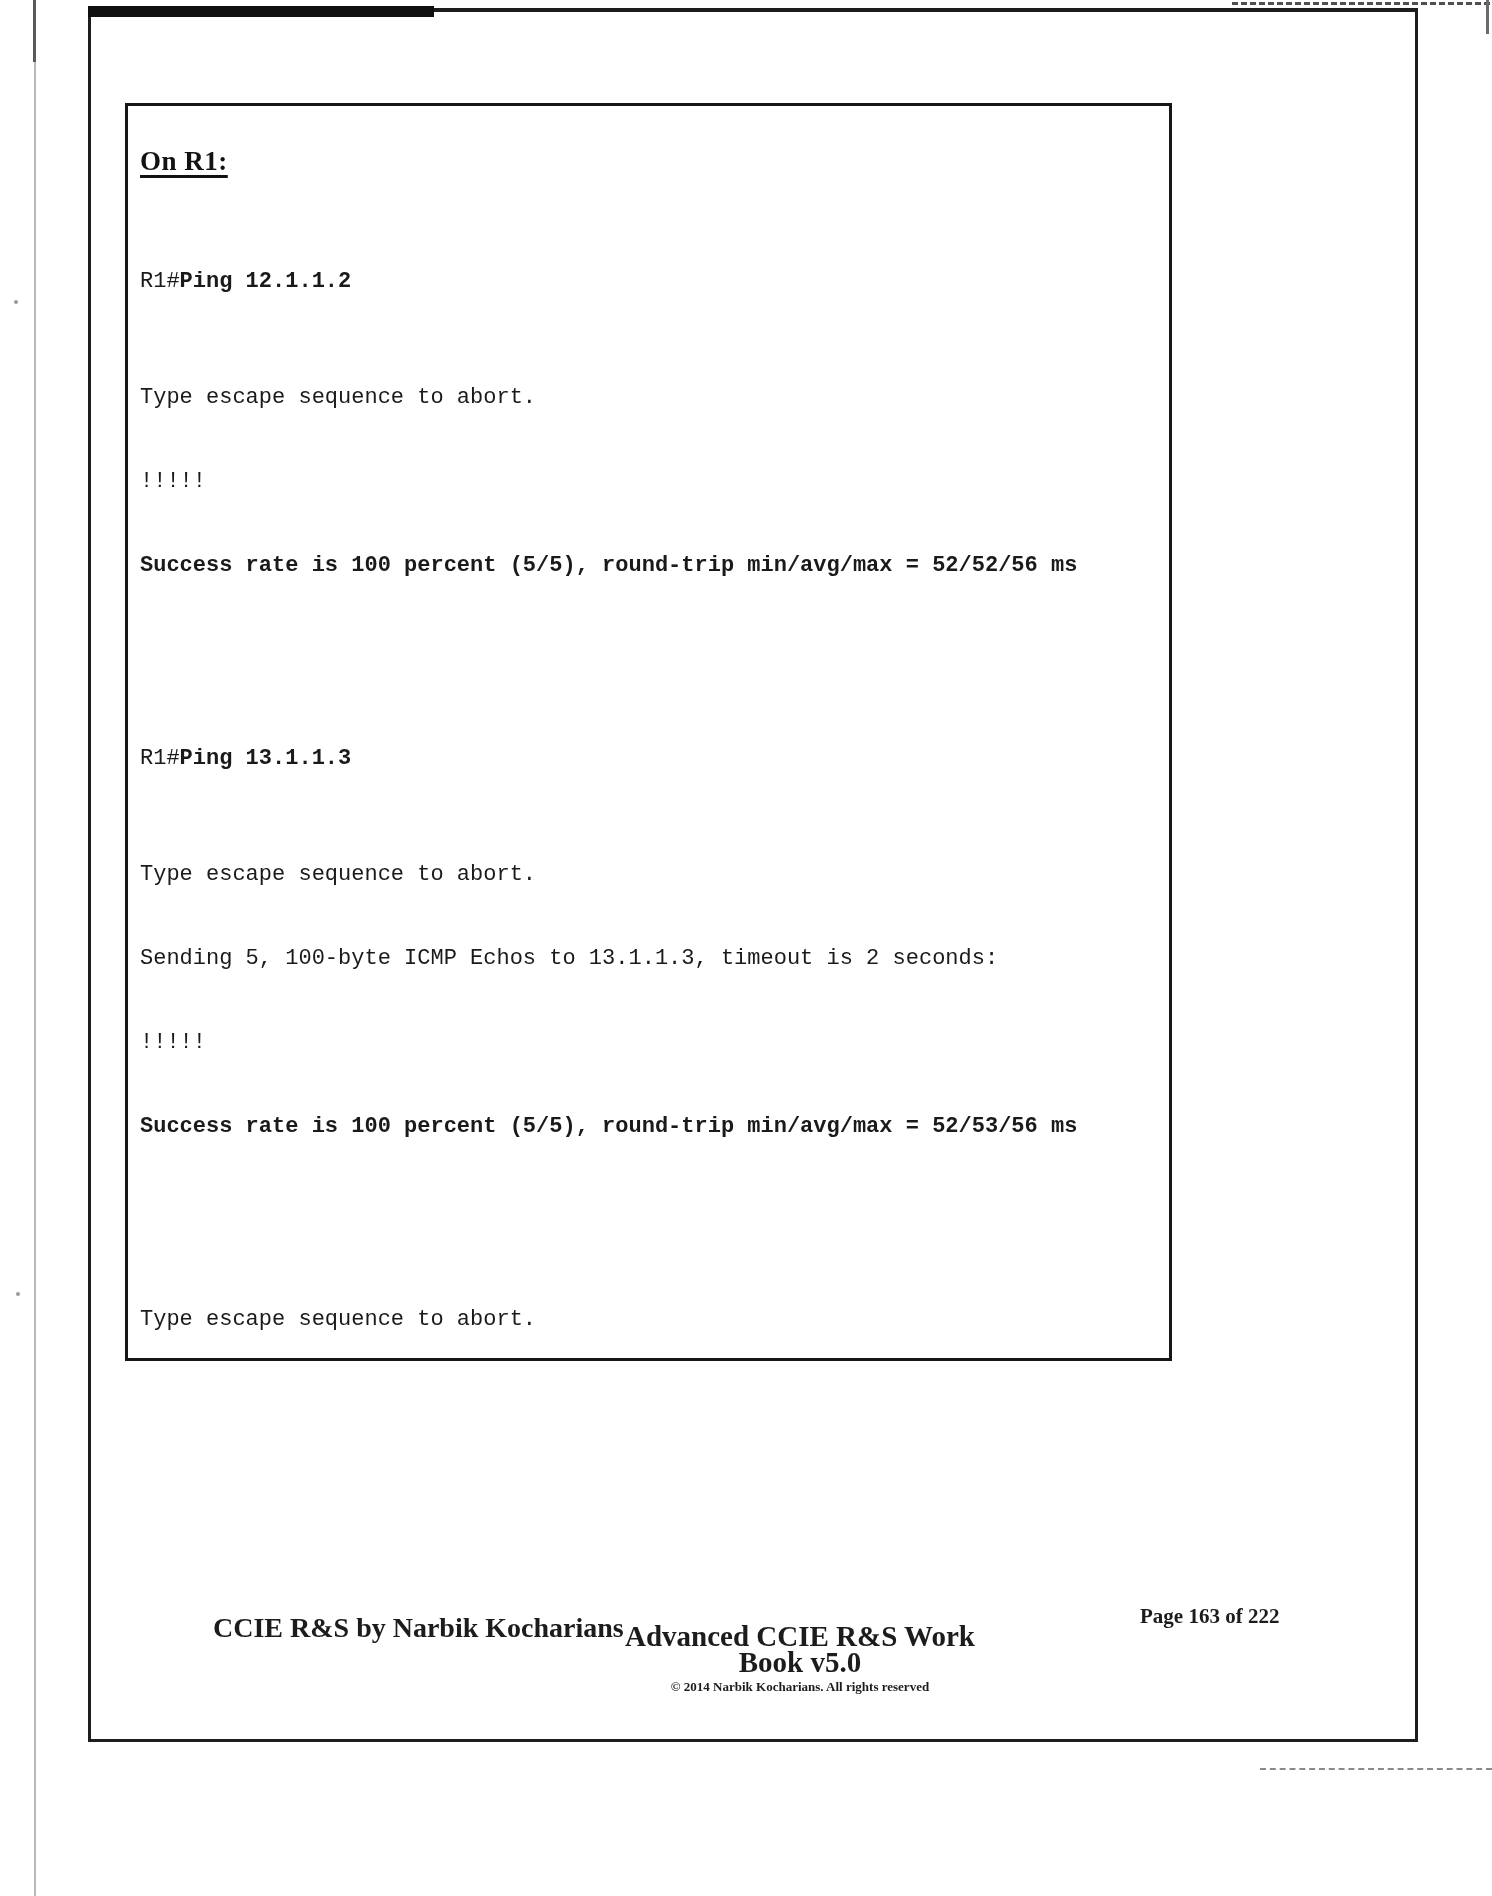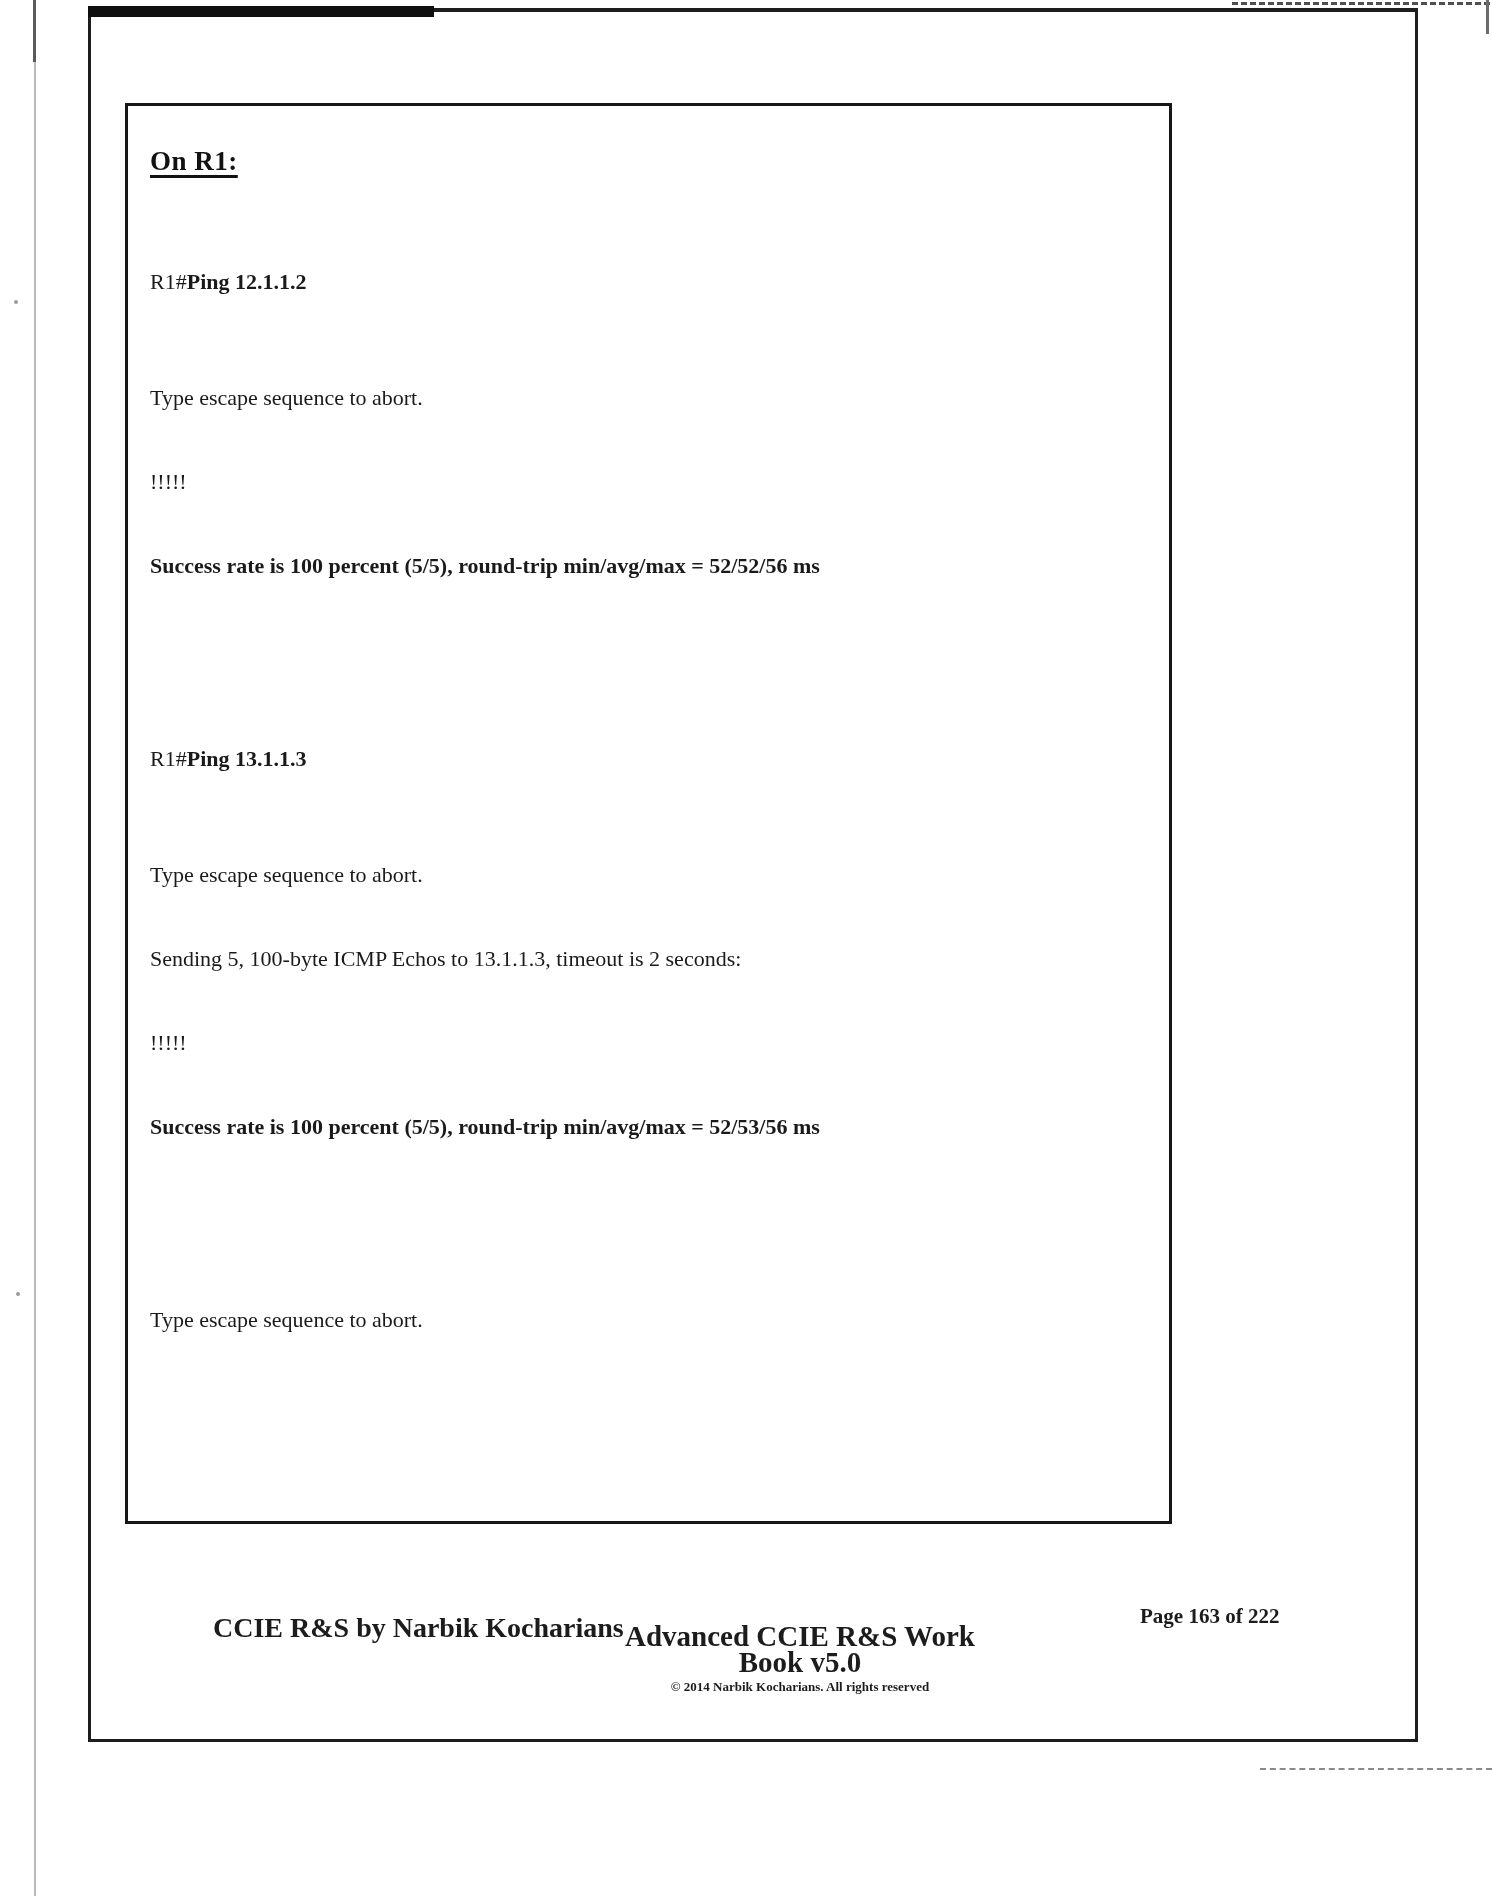--- a/index.html
+++ b/index.html
@@ -30,41 +30,41 @@
     border-top-width:4px;
   }
   .outer-frame .top-thick {
     position:absolute; left:-3px; top:-6px;
     width:346px; height:11px; background:#0f0f0f;
   }
 
   
   .inner-box {
     position:absolute; left:125px; top:103px;
-    width:1047px; height:1421px;
+    width:1047px; height:1258px;
     border:3px solid #171717;
-    padding:40px 18px 0 22px;
+    padding:40px 18px 0 12px;
     overflow:hidden;
     background:#ffffff;
   }
 
   .section-heading {
     font-family:"Liberation Serif", serif;
     font-weight:bold;
     font-size:27px; line-height:30px;
     margin:0 0 36px 0;
     letter-spacing:0.5px;
     text-decoration:underline;
     text-decoration-thickness:3px;
     text-underline-offset:5px;
     color:#121212;
   }
 
   .console {
-    font-family:Liberation Serif, serif;
+    font-family:Liberation Mono, monospace;
     font-size:22px; line-height:28px;
     color:#1a1a1a;
     white-space:pre-wrap;
   }
   .cmd { margin:0 0 32px 0; }
   .cmd .cmd-text { font-weight:bold; }
   .out-line { }
   .success-line { font-weight:bold; margin-bottom:53px; }
   .ping-block:last-child .success-line { margin-bottom:0; }
 

